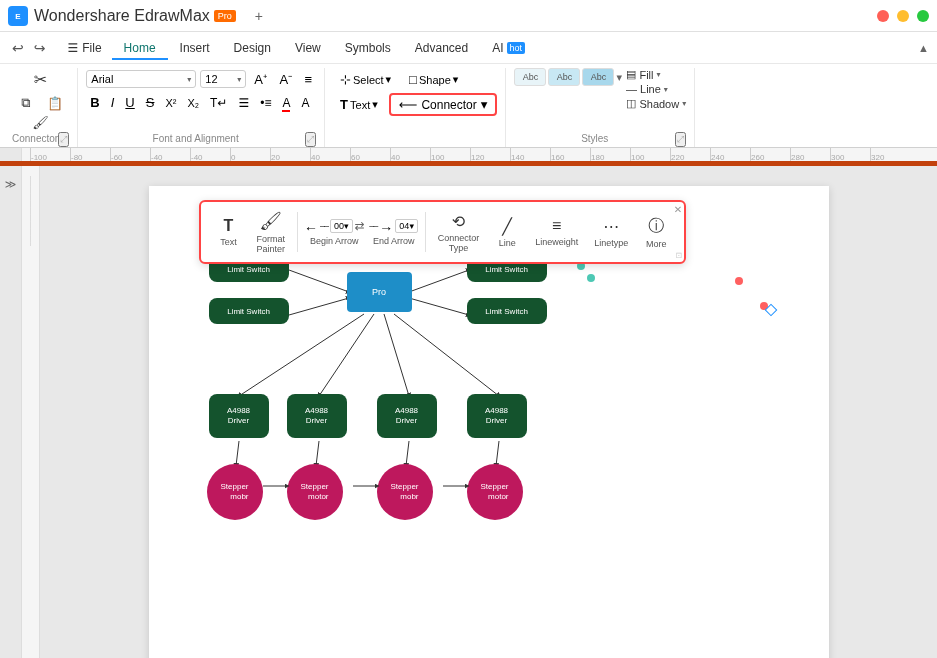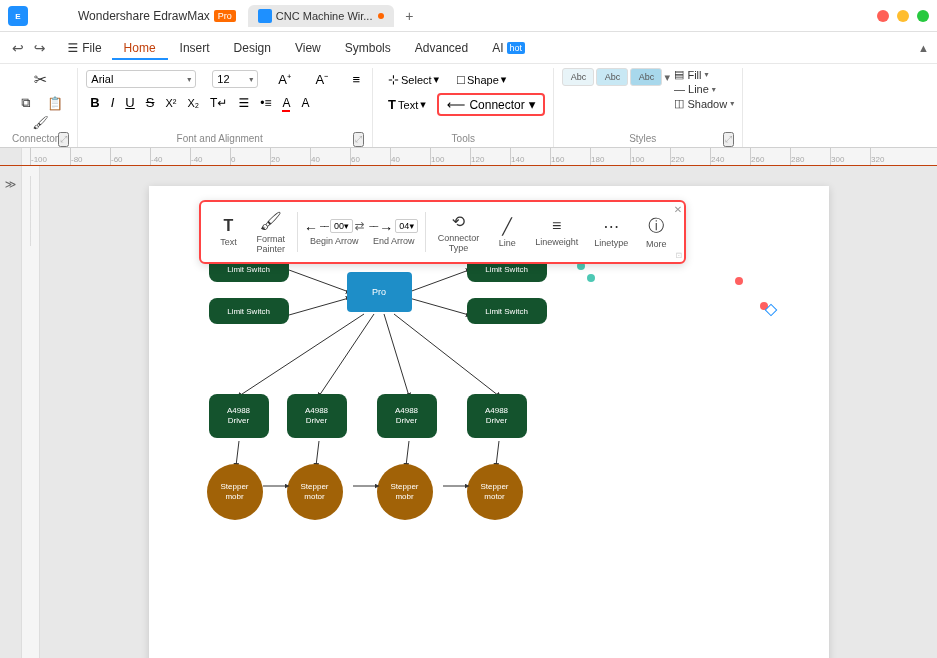--- a/index.html
+++ b/index.html
@@ -8,37 +8,37 @@
     
     .titlebar {
       height: 32px;
       background: #fff;
       display: flex;
       align-items: center;
       padding: 0 8px;
       border-bottom: 1px solid #e0e0e0;
     }
     .titlebar-logo { width: 20px; height: 20px; background: #1e90ff; border-radius: 4px; margin-right: 6px; display: flex; align-items: center; justify-content: center; color: white; font-size: 10px; font-weight: bold; }
-    .titlebar-app { font-size: 12px; color: #333; margin-right: 4px; margin-left: 44px; }
+    .titlebar-app { font-size: 16px; color: #333; margin-right: 4px; }
     .titlebar-pro { background: #ff6b00; color: white; font-size: 9px; padding: 1px 4px; border-radius: 2px; margin-right: 12px; }
     .titlebar-tab { display: flex; align-items: center; background: #e8e8e8; border-radius: 6px 6px 0 0; padding: 4px 10px; font-size: 11px; color: #333; margin-right: 4px; }
     .titlebar-tab-icon { width: 14px; height: 14px; margin-right: 4px; background: #1e90ff; border-radius: 2px; }
     .titlebar-tab-dot { width: 6px; height: 6px; background: #f60; border-radius: 50%; margin-left: 6px; }
     .titlebar-add { width: 22px; height: 22px; display: flex; align-items: center; justify-content: center; font-size: 14px; color: #666; cursor: pointer; }
     .window-controls { margin-left: auto; display: flex; gap: 8px; }
     .win-btn { width: 12px; height: 12px; border-radius: 50%; }
     .win-close { background: #ff5f56; }
     .win-min { background: #ffbd2e; }
     .win-max { background: #27c93f; }
 
     
     .ribbon { background: #fff; border-bottom: 1px solid #d0d0d0; }
     .ribbon-tabs { display: flex; align-items: center; padding: 0 8px; height: 32px; border-bottom: 1px solid #e8e8e8; }
     .ribbon-tab-item { padding: 4px 12px; font-size: 12px; color: #333; cursor: pointer; position: relative; }
-    .ribbon-tab-item.active { color: #c2410c; }
+    .ribbon-tab-item.active { color: #0f766e; }
     .ribbon-tab-item.active::after { content: ''; position: absolute; bottom: -1px; left: 0; right: 0; height: 2px; background: #1e90ff; }
     .ribbon-undo { display: flex; align-items: center; gap: 2px; margin-right: 8px; }
     .ribbon-undo button { background: none; border: none; cursor: pointer; font-size: 14px; color: #555; padding: 2px 4px; }
     .ribbon-file { padding: 4px 10px; font-size: 12px; color: #333; cursor: pointer; display: flex; align-items: center; gap: 4px; }
     .ai-badge { background: #1e90ff; color: white; font-size: 9px; padding: 1px 3px; border-radius: 3px; position: relative; }
 
     
     .ribbon-toolbar { display: flex; align-items: stretch; padding: 4px 4px 0 4px; min-height: 68px; }
     .ribbon-group { display: flex; flex-direction: column; align-items: flex-start; padding: 0 8px; border-right: 1px solid #e8e8e8; min-width: fit-content; }
     .ribbon-group-content { display: flex; align-items: flex-start; gap: 2px; flex: 1; }
@@ -56,21 +56,21 @@
     .style-options { display: flex; flex-direction: column; gap: 2px; }
     .style-opt { font-size: 11px; display: flex; align-items: center; gap: 3px; color: #333; cursor: pointer; white-space: nowrap; }
     .dropdown-arrow { font-size: 8px; color: #666; }
 
     
     .font-select { border: 1px solid #ccc; border-radius: 3px; padding: 2px 4px; font-size: 11px; width: 110px; background: white; display: flex; align-items: center; justify-content: space-between; cursor: pointer; }
     .size-select { border: 1px solid #ccc; border-radius: 3px; padding: 2px 4px; font-size: 11px; width: 46px; background: white; display: flex; align-items: center; justify-content: space-between; cursor: pointer; }
     .fmt-btn { background: none; border: none; cursor: pointer; padding: 2px 4px; font-size: 12px; border-radius: 2px; }
 
     
-    .ruler { height: 18px; background: #f5f5f5; border-bottom: 1px solid #c2410c; display: flex; align-items: center; padding-left: 30px; font-size: 9px; color: #999; position: relative; overflow: hidden; }
+    .ruler { height: 18px; background: #f5f5f5; border-bottom: 5px solid #c2410c; display: flex; align-items: center; padding-left: 30px; font-size: 9px; color: #999; position: relative; overflow: hidden; }
     .ruler-marks { display: flex; align-items: center; gap: 0; position: absolute; left: 30px; }
     .ruler-mark { width: 40px; text-align: center; font-size: 8px; color: #aaa; border-left: 1px solid #ccc; height: 18px; display: flex; align-items: flex-end; padding-bottom: 2px; }
 
     
     .main-area { display: flex; height: calc(658px - 32px - 32px - 72px - 18px); }
     .sidebar-collapse { width: 22px; background: #e8e8e8; display: flex; align-items: flex-start; justify-content: center; padding-top: 8px; border-right: 1px solid #ddd; }
     .sidebar-collapse button { background: none; border: none; cursor: pointer; font-size: 12px; color: #666; padding: 4px 2px; }
     .canvas-area { flex: 1; background: #e8e8e8; overflow: hidden; position: relative; display: flex; align-items: flex-start; justify-content: center; padding: 20px; }
 
     
@@ -97,21 +97,21 @@
     .ft-separator { width: 1px; height: 40px; background: #e0e0e0; margin: 0 2px; }
     .ft-control { display: flex; flex-direction: column; align-items: center; gap: 2px; min-width: 50px; }
     .ft-control .ft-label { font-size: 9px; color: #555; }
     .ft-select-row { display: flex; align-items: center; gap: 2px; }
     .ft-close { position: absolute; top: 2px; right: 2px; background: none; border: none; cursor: pointer; font-size: 10px; color: #999; }
     .ft-resize { position: absolute; bottom: 2px; right: 2px; font-size: 8px; color: #ccc; cursor: se-resize; }
 
     
     .diagram { position: absolute; top: 60px; left: 20px; width: 640px; height: 420px; }
     .node-teal { background: #14532d; border-radius: 8px; position: absolute; display: flex; align-items: center; justify-content: center; font-size: 9px; color: white; text-align: center; padding: 4px; }
-    .node-pink { background: #a16207; border-radius: 50%; position: absolute; display: flex; align-items: center; justify-content: center; font-size: 8px; color: white; text-align: center; padding: 4px; }
+    .node-pink { background: #be185d; border-radius: 50%; position: absolute; display: flex; align-items: center; justify-content: center; font-size: 8px; color: white; text-align: right; padding: 4px; }
     .node-blue { background: #1e8ec8; border-radius: 4px; position: absolute; display: flex; align-items: center; justify-content: center; font-size: 8px; color: white; text-align: center; padding: 4px; }
 
     
     .diagram-svg { position: absolute; top: 0; left: 0; width: 100%; height: 100%; pointer-events: none; }
 
     .select-btn { display: flex; align-items: center; gap: 2px; font-size: 11px; padding: 3px 6px; background: none; border: 1px solid transparent; border-radius: 3px; cursor: pointer; }
     .shape-btn { display: flex; align-items: center; gap: 2px; font-size: 11px; padding: 3px 6px; background: none; border: 1px solid transparent; border-radius: 3px; cursor: pointer; }
     .text-btn { display: flex; align-items: center; gap: 2px; font-size: 11px; padding: 3px 6px; background: none; border: 1px solid transparent; border-radius: 3px; cursor: pointer; }
 
     .ribbon-group-bottom { display: flex; align-items: center; justify-content: space-between; width: 100%; }
@@ -122,25 +122,20 @@
 
 <div class="titlebar">
   <div class="titlebar-logo">
     <svg width="14" height="14" viewBox="0 0 14 14">
         <rect width="14" height="14" rx="3" fill="#1e90ff"></rect>
         <text x="7" y="10" text-anchor="middle" fill="white" font-size="8" font-weight="bold">E</text>
       </svg>
   </div>
   <span class="titlebar-app">Wondershare EdrawMax</span>
   <span class="titlebar-pro">Pro</span>
-  <div class="titlebar-tab">
-    <div class="titlebar-tab-icon"></div>
-    <span>CNC Machine Wir...</span>
-    <div class="titlebar-tab-dot"></div>
-  </div>
   <div class="titlebar-add">+</div>
   <div class="window-controls">
     <div class="win-btn win-close"></div>
     <div class="win-btn win-min"></div>
     <div class="win-btn win-max"></div>
   </div>
 </div>
 
 <div class="ribbon">
   <div class="ribbon-tabs">
@@ -186,21 +181,21 @@
         </div>
       </div>
       <div class="ribbon-group-bottom">
         <span class="ribbon-group-label">Connector</span>
         <button class="group-resize">⤢</button>
       </div>
     </div>
 
     <div class="ribbon-group" style="min-width:200px;">
       <div class="ribbon-group-content" style="flex-direction:column;gap:3px;">
-        <div style="display:flex;align-items:center;gap:16px;">
+        <div style="display:flex;align-items:center;gap:4px;">
           <div class="font-select">
             <span>Arial</span>
             <span class="dropdown-arrow">▾</span>
           </div>
           <div class="size-select">
             <span>12</span>
             <span class="dropdown-arrow">▾</span>
           </div>
           <button class="fmt-btn" style="font-size:13px;">A⁺</button>
           <button class="fmt-btn" style="font-size:13px;">A⁻</button>
@@ -247,23 +242,20 @@
             <span style="font-size:13px;font-weight:bold;">T</span>
             <span>Text</span>
             <span>▾</span>
           </button>
           <button class="connector-btn" style="border:2px solid #ff4444;border-radius:4px;padding:2px 8px;display:flex;align-items:center;gap:4px;background:white;cursor:pointer;">
             <span style="font-size:13px;">⟵</span>
             <span style="font-size:12px;">Connector</span>
             <span>▾</span>
           </button>
         </div>
-      </div>
-      <div class="ribbon-group-bottom">
-        <span class="ribbon-group-label">Tools</span>
       </div>
     </div>
 
     <div class="ribbon-group" style="min-width:160px;">
       <div class="ribbon-group-content" style="align-items:flex-start;gap:4px;">
         <div class="color-swatches">
           <div class="swatch-row">
             <div class="swatch" style="background:#e8f4f8;">
               <span style="font-size:9px;color:#555;">Abc</span>
             </div>

